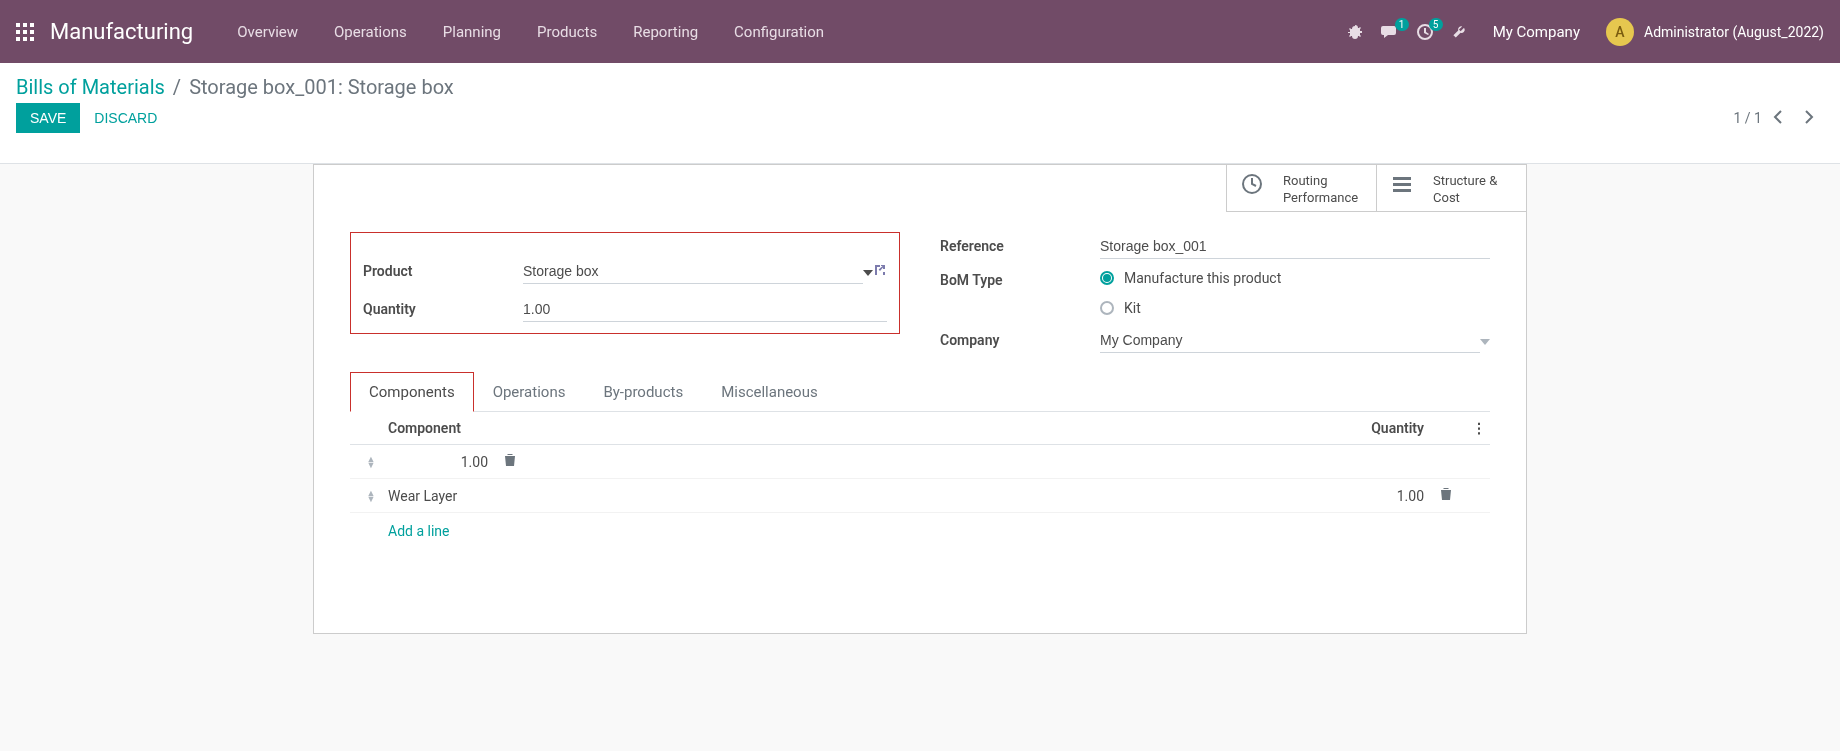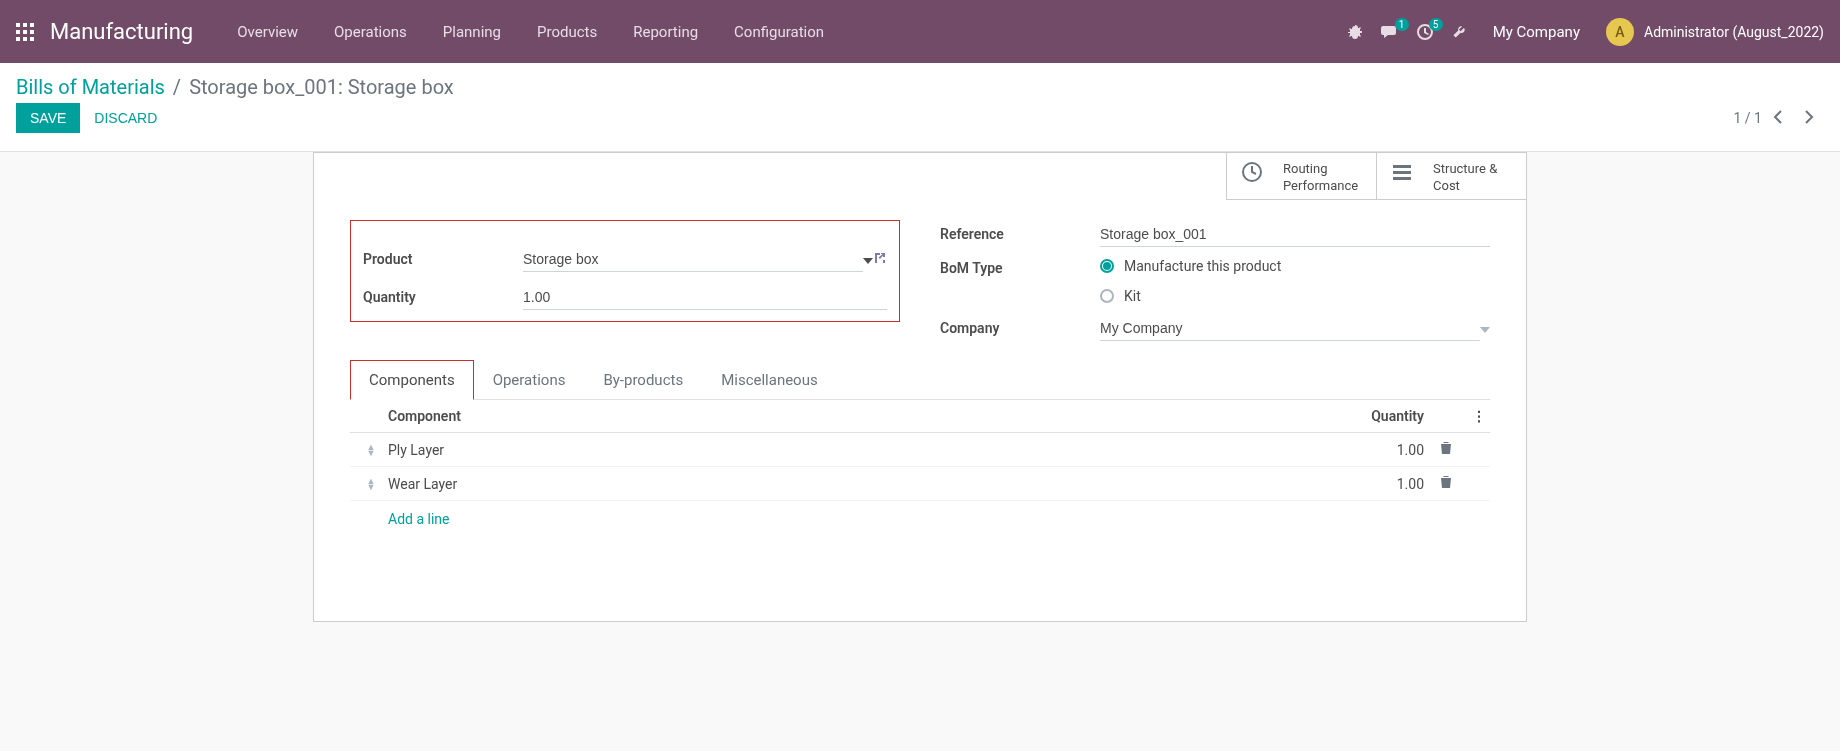--- a/index.html
+++ b/index.html
@@ -21,21 +21,21 @@
   .navbar .avatar { width: 28px; height: 28px; border-radius: 50%; background: #e6c74f; color: #7a5c0f; display: flex; align-items: center; justify-content: center; font-weight: 500; }
   .navbar svg { fill: #e8dde5; }
   
   
   .control-panel { background: #fff; border-bottom: 1px solid #dee2e6; padding: 12px 16px 0 16px; }
   .cp-top { display: flex; align-items: flex-start; margin-bottom: 4px; }
   .breadcrumb { font-size: 20px; display: flex; align-items: center; gap: 8px; }
   .breadcrumb .bc-link { color: #00a09d; cursor: pointer; }
   .breadcrumb .bc-sep { color: #6c757d; }
   .breadcrumb .bc-current { color: #6c757d; }
-  .cp-bottom { display: flex; align-items: center; padding-bottom: 18px; }
+  .cp-bottom { display: flex; align-items: center; padding-bottom: 30px; }
   .btn { border: none; padding: 7px 14px; font-size: 14px; cursor: pointer; text-transform: uppercase; }
   .btn-primary { background: #00a09d; color: #fff; }
   .btn-secondary { background: transparent; color: #00a09d; }
   .pager { margin-left: auto; display: flex; align-items: center; gap: 1px; color: #6c757d; }
   .pager .arrow-btn { padding: 6px 10px; cursor: pointer; color: #6c757d; }
   .pager svg { fill: #6c757d; }
   
   
   .form-area { padding: 0 16px 24px 16px; display: flex; justify-content: center; }
   .sheet { background: #fff; border: 1px solid #ccc; width: 1214px; min-height: 470px; margin-top: 0; }
@@ -282,21 +282,20 @@
         <div class="grid-header">
           <div class="gh-handle"></div>
           <div class="gh-comp">Component</div>
           <div class="gh-qty">Quantity</div>
           <div class="gh-del"></div>
           <div class="gh-menu">⋮</div>
         </div>
 
         <div class="grid-row">
           <div class="gc-handle">▲<br>▼</div>
-          <div class="gc-comp">Ply Layer</div>
           <div class="gc-qty">1.00</div>
           <div class="gc-del">
             <svg width="12" height="14" viewBox="0 0 12 14">
                 <path d="M1 3h10l-1 10H2L1 3zm3-2h4l1 1H3l1-1z"></path>
               </svg>
           </div>
           <div class="gc-menu"></div>
         </div>
         <div class="grid-row">
           <div class="gc-handle">▲<br>▼</div>

